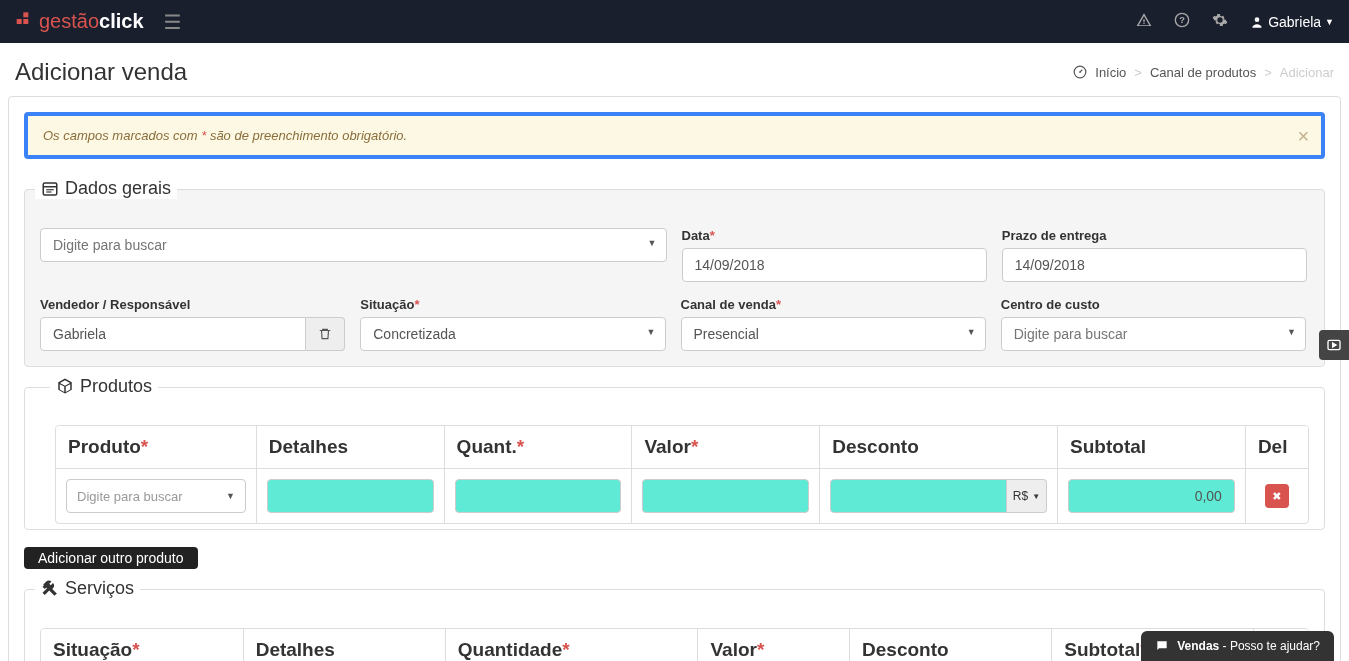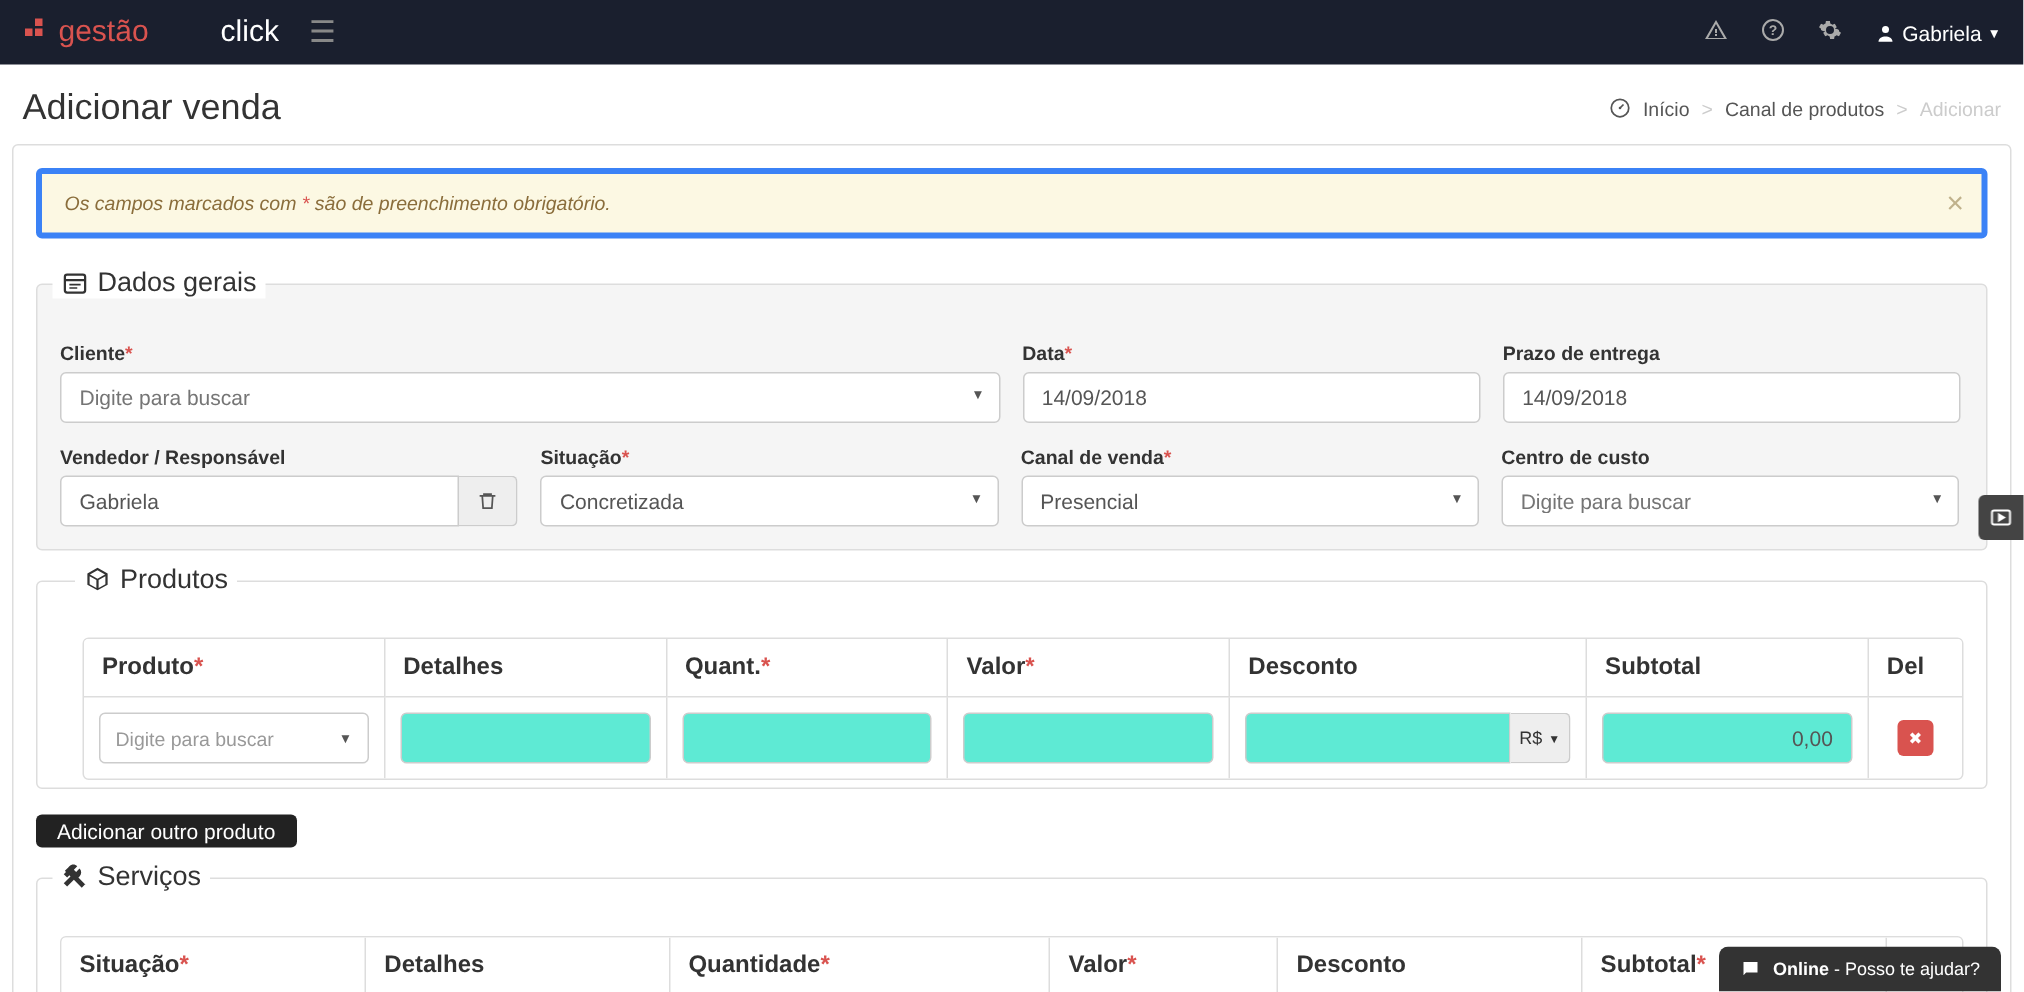--- a/index.html
+++ b/index.html
@@ -3,21 +3,21 @@
 <meta charset="utf-8">
 <style>
 * { box-sizing: border-box; margin: 0; padding: 0; }
 body { font-family: "Helvetica Neue", Helvetica, Arial, sans-serif; font-size: 14px; color: #333; background: #fff; }
 
 .navbar { background: #1a1f2e; color: #fff; height: 43px; display: flex; align-items: center; padding: 0 15px; justify-content: space-between; }
 .nav-left { display: flex; align-items: center; gap: 20px; }
 .logo { font-size: 20px; font-weight: 300; display: flex; align-items: center; }
 .logo .blocks { color: #d9534f; margin-right: 4px; font-size: 18px; }
 .logo .g1 { color: #d9534f; font-weight: 400; }
-.logo .g2 { color: #fff; font-weight: 400; margin-left: 48px; }
+.logo .g2 { color: #fff; font-weight: 700; }
 .hamburger { color: #888; font-size: 20px; cursor: pointer; }
 .nav-right { display: flex; align-items: center; gap: 22px; color: #aaa; }
 .nav-right span { cursor: pointer; }
 .user-menu { color: #fff; display: flex; align-items: center; gap: 4px; }
 
 .page-header { padding: 15px 15px 10px; display: flex; justify-content: space-between; align-items: center; }
 .page-header h1 { font-size: 24px; font-weight: 500; color: #333; }
 .breadcrumb { font-size: 13px; color: #999; display: flex; align-items: center; gap: 8px; }
 .breadcrumb a { color: #555; text-decoration: none; }
 .breadcrumb .sep { color: #ccc; }
@@ -45,21 +45,21 @@
 .input-group .form-control { border-top-right-radius: 0; border-bottom-right-radius: 0; }
 .input-group-addon { background: #eee; border: 1px solid #ccc; border-left: none; padding: 6px 12px; border-radius: 0 4px 4px 0; display: flex; align-items: center; }
 .select-caret { position: relative; }
 .select-caret::after { content: "▼"; position: absolute; right: 10px; top: 10px; font-size: 9px; color: #555; pointer-events: none; }
 
 .col-half { flex: 0 0 calc(50% - 8px); }
 .col-quarter { flex: 0 0 calc(25% - 12px); }
 
 .table-wrap { border: 1px solid #ddd; border-radius: 4px; overflow: hidden; }
 .table { width: 100%; border-collapse: collapse; }
-.table th { text-align: left; padding: 10px 12px; border-bottom: 1px solid #ddd; border-right: 1px solid #ddd; font-weight: 700; font-size: 16px; background: #fff; }
+.table th { text-align: left; padding: 10px 12px; border-bottom: 1px solid #ddd; border-right: 1px solid #ddd; font-weight: 700; font-size: 19px; background: #fff; }
 .table td { padding: 10px; border-right: 1px solid #ddd; vertical-align: middle; }
 .table th:last-child, .table td:last-child { border-right: none; }
 .select-sm { display: flex; align-items: center; background: #fff; border: 1px solid #ccc; border-radius: 4px; height: 34px; padding: 0 10px; justify-content: space-between; font-size: 13px; color: #999; }
 .disc-group { display: flex; }
 .disc-group .form-control { border-top-right-radius: 0; border-bottom-right-radius: 0; }
 .disc-select { border: 1px solid #ccc; border-left: none; border-radius: 0 4px 4px 0; padding: 0 6px; background: #eee; display: flex; align-items: center; gap: 4px; font-size: 12px; }
 .btn-del { background: #d9534f; color: #fff; border: none; border-radius: 4px; width: 24px; height: 24px; cursor: pointer; font-size: 11px; display: inline-flex; align-items: center; justify-content: center; }
 
 .btn-dark { background: #222; color: #fff; border: none; padding: 3px 14px; border-radius: 4px; font-size: 14px; cursor: pointer; margin-top: 12px; }
 
@@ -148,21 +148,20 @@
             <rect x="3" y="4" width="18" height="16" rx="2" fill="none" stroke="#333" stroke-width="2"></rect>
             <line x1="3" y1="9" x2="21" y2="9" stroke="#333" stroke-width="2"></line>
             <line x1="7" y1="13" x2="17" y2="13" stroke="#333" stroke-width="1.5"></line>
             <line x1="7" y1="16" x2="14" y2="16" stroke="#333" stroke-width="1.5"></line>
           </svg>
         <span>Dados gerais</span>
       </div>
 
       <div class="row">
         <div class="form-group col-half">
-          <label><span>Cliente</span><span class="req">*</span></label>
           <div class="select-caret">
             <input class="form-control" placeholder="Digite para buscar" style="">
           </div>
         </div>
         <div class="form-group col-quarter">
           <label><span>Data</span><span class="req">*</span></label>
           <input class="form-control" value="14/09/2018" style="">
         </div>
         <div class="form-group col-quarter">
           <label>Prazo de entrega</label>
@@ -286,14 +285,14 @@
   <svg width="16" height="16" viewBox="0 0 24 24" fill="none" stroke="#fff" stroke-width="2">
       <rect x="3" y="5" width="18" height="14" rx="2"></rect>
       <path d="M10 9l5 3-5 3V9z" fill="#fff"></path>
     </svg>
 </div>
 
 <div class="chat-bar">
   <svg width="14" height="14" viewBox="0 0 24 24" fill="#fff">
       <path d="M4 4h16v12H7l-3 3V4z"></path>
     </svg>
-  <span><span class="status-online">Online</span><span> - Posso te ajudar?</span></span>
+  <span><span class="status-online">Vendas</span><span> - Posso te ajudar?</span></span>
 </div>
 
 </body></html>

